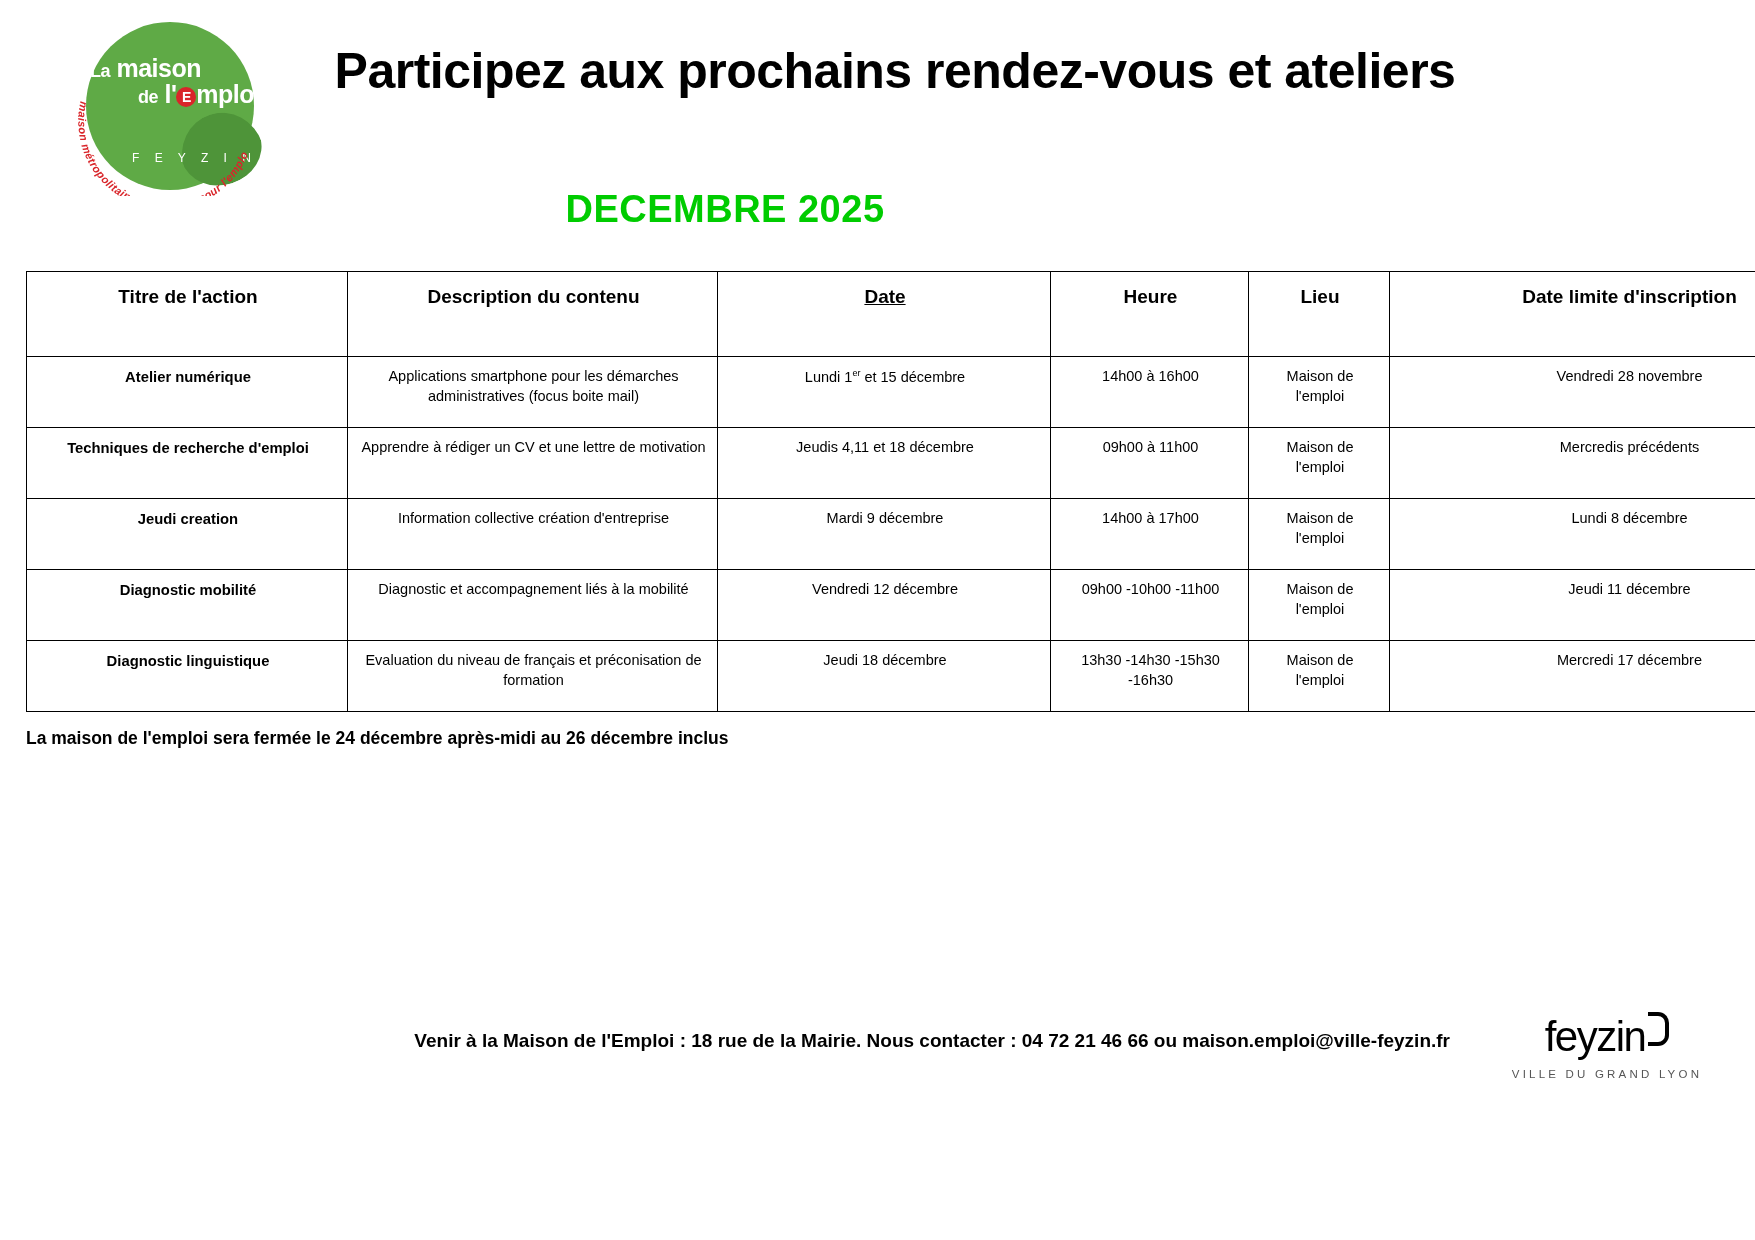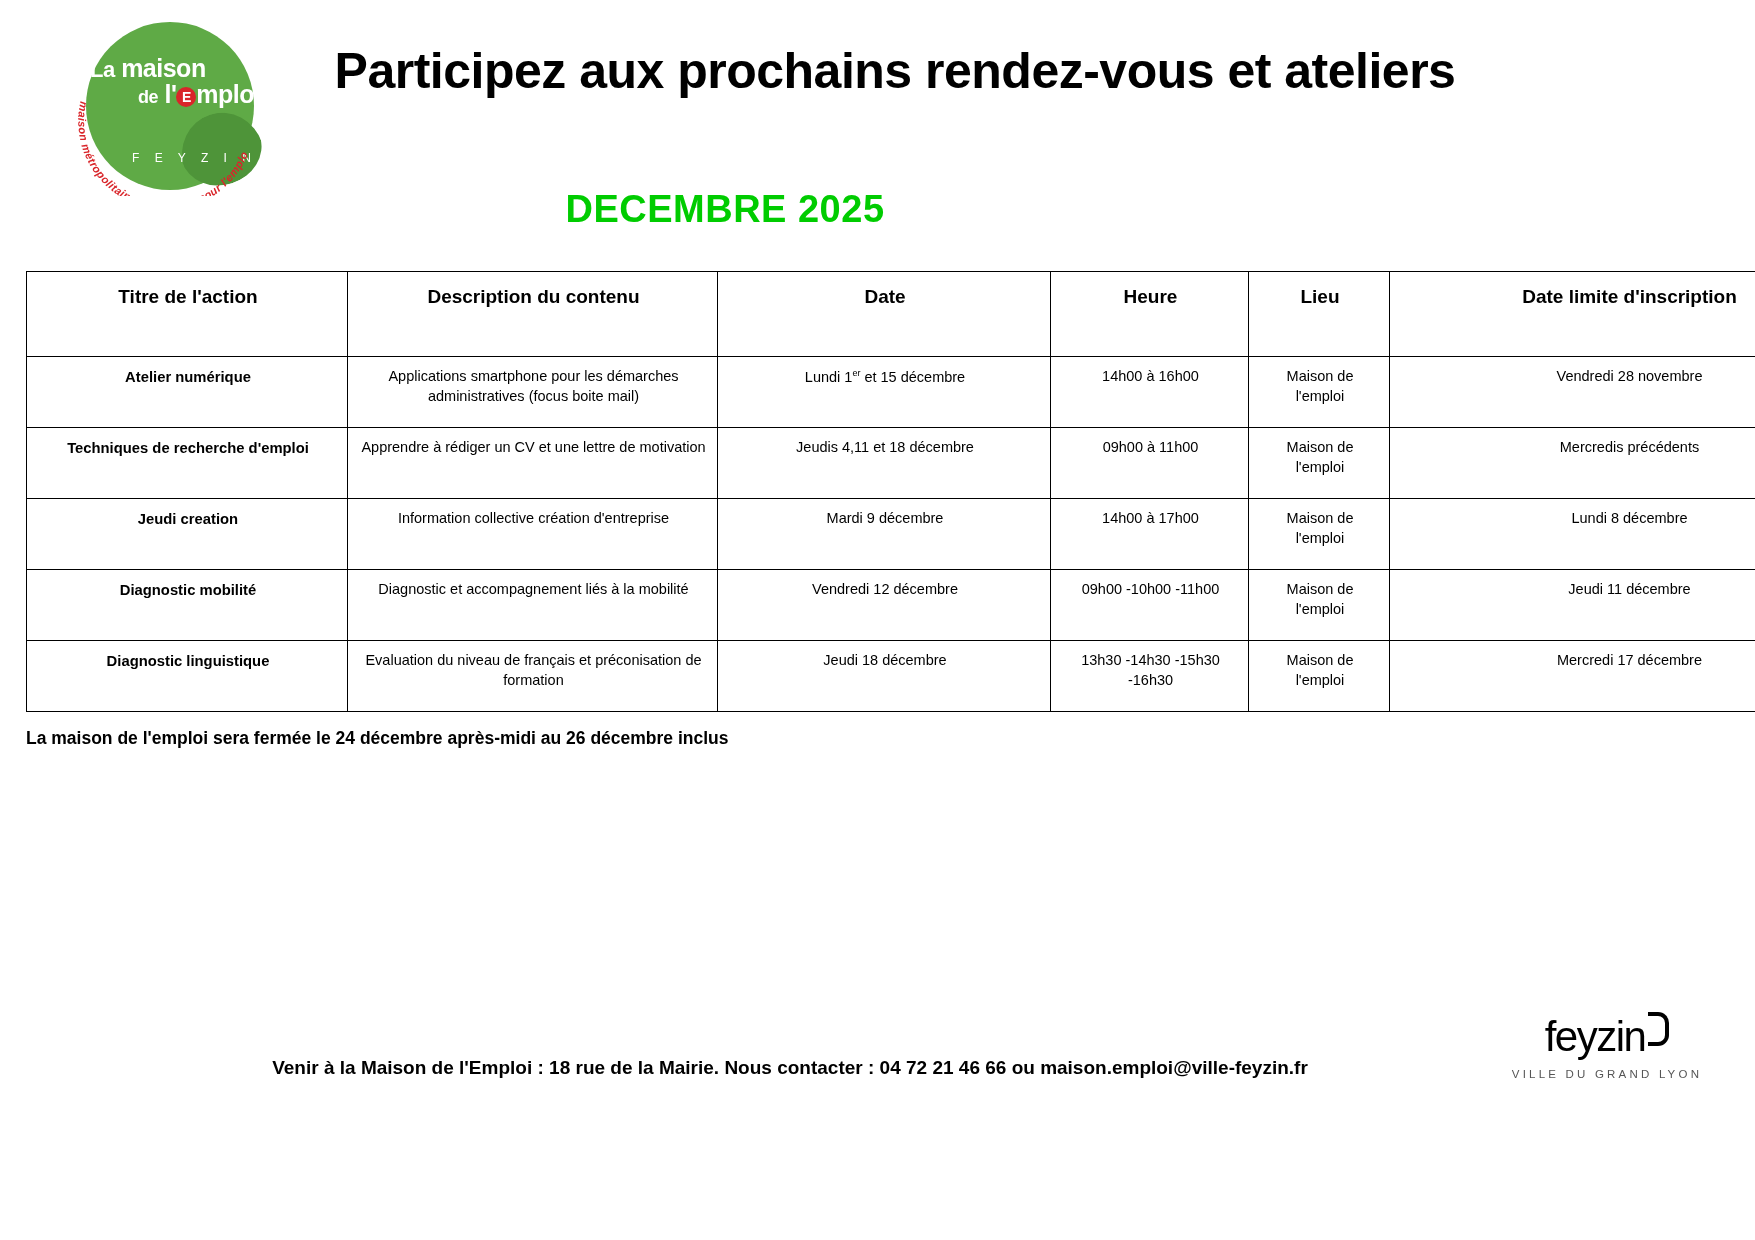--- a/index.html
+++ b/index.html
@@ -48,21 +48,21 @@
     position: absolute;
     left: 18px;
     top: 38px;
     width: 168px;
     color: #ffffff;
     font-weight: bold;
     line-height: 1.02;
     letter-spacing: -0.5px;
   }
   .logo-line1 { font-size: 25px; }
-  .logo-line1 .small { font-size: 22px; }
+  .logo-line1 .small { font-size: 18px; }
   .logo-line2 { font-size: 25px; white-space: nowrap; margin-left: 48px; }
   .logo-line2 .small { font-size: 18px; }
   .logo-e {
     display: inline-block;
     width: 20px;
     height: 20px;
     line-height: 20px;
     text-align: center;
     border-radius: 50%;
     background: #d9252a;
@@ -161,45 +161,44 @@
     line-height: 1.36;
     height: 50px;
   }
   .schedule tbody td.action {
     font-weight: bold;
     font-size: 14.8px;
   }
   .row-tall td { height: 62px; }
   .col1 { width: 298px; }
   .col2 { width: 347px; }
-  .col3 { width: 310px; }
+  .col3 { width: 310px; text-decoration: underline; }
   .col4 { width: 175px; }
   .col5 { width: 118px; }
   .col6 { width: 455px; }
   sup { font-size: 0.62em; vertical-align: super; }
 
   
   .closure {
     position: absolute;
     left: 26px;
     top: 728px;
     font-size: 17.5px;
     font-weight: bold;
   }
 
   
   .footer-contact {
     position: absolute;
     left: 130px;
     top: 1030px;
     width: 1320px;
-    text-align: center;
+    text-align: right;
     font-size: 19px;
     font-weight: bold;
-    margin-top: 27px;
   }
   .feyzin-logo {
     position: absolute;
     right: 48px;
     top: 1012px;
     width: 200px;
     text-align: center;
   }
   .feyzin-word {
     font-size: 42px;

